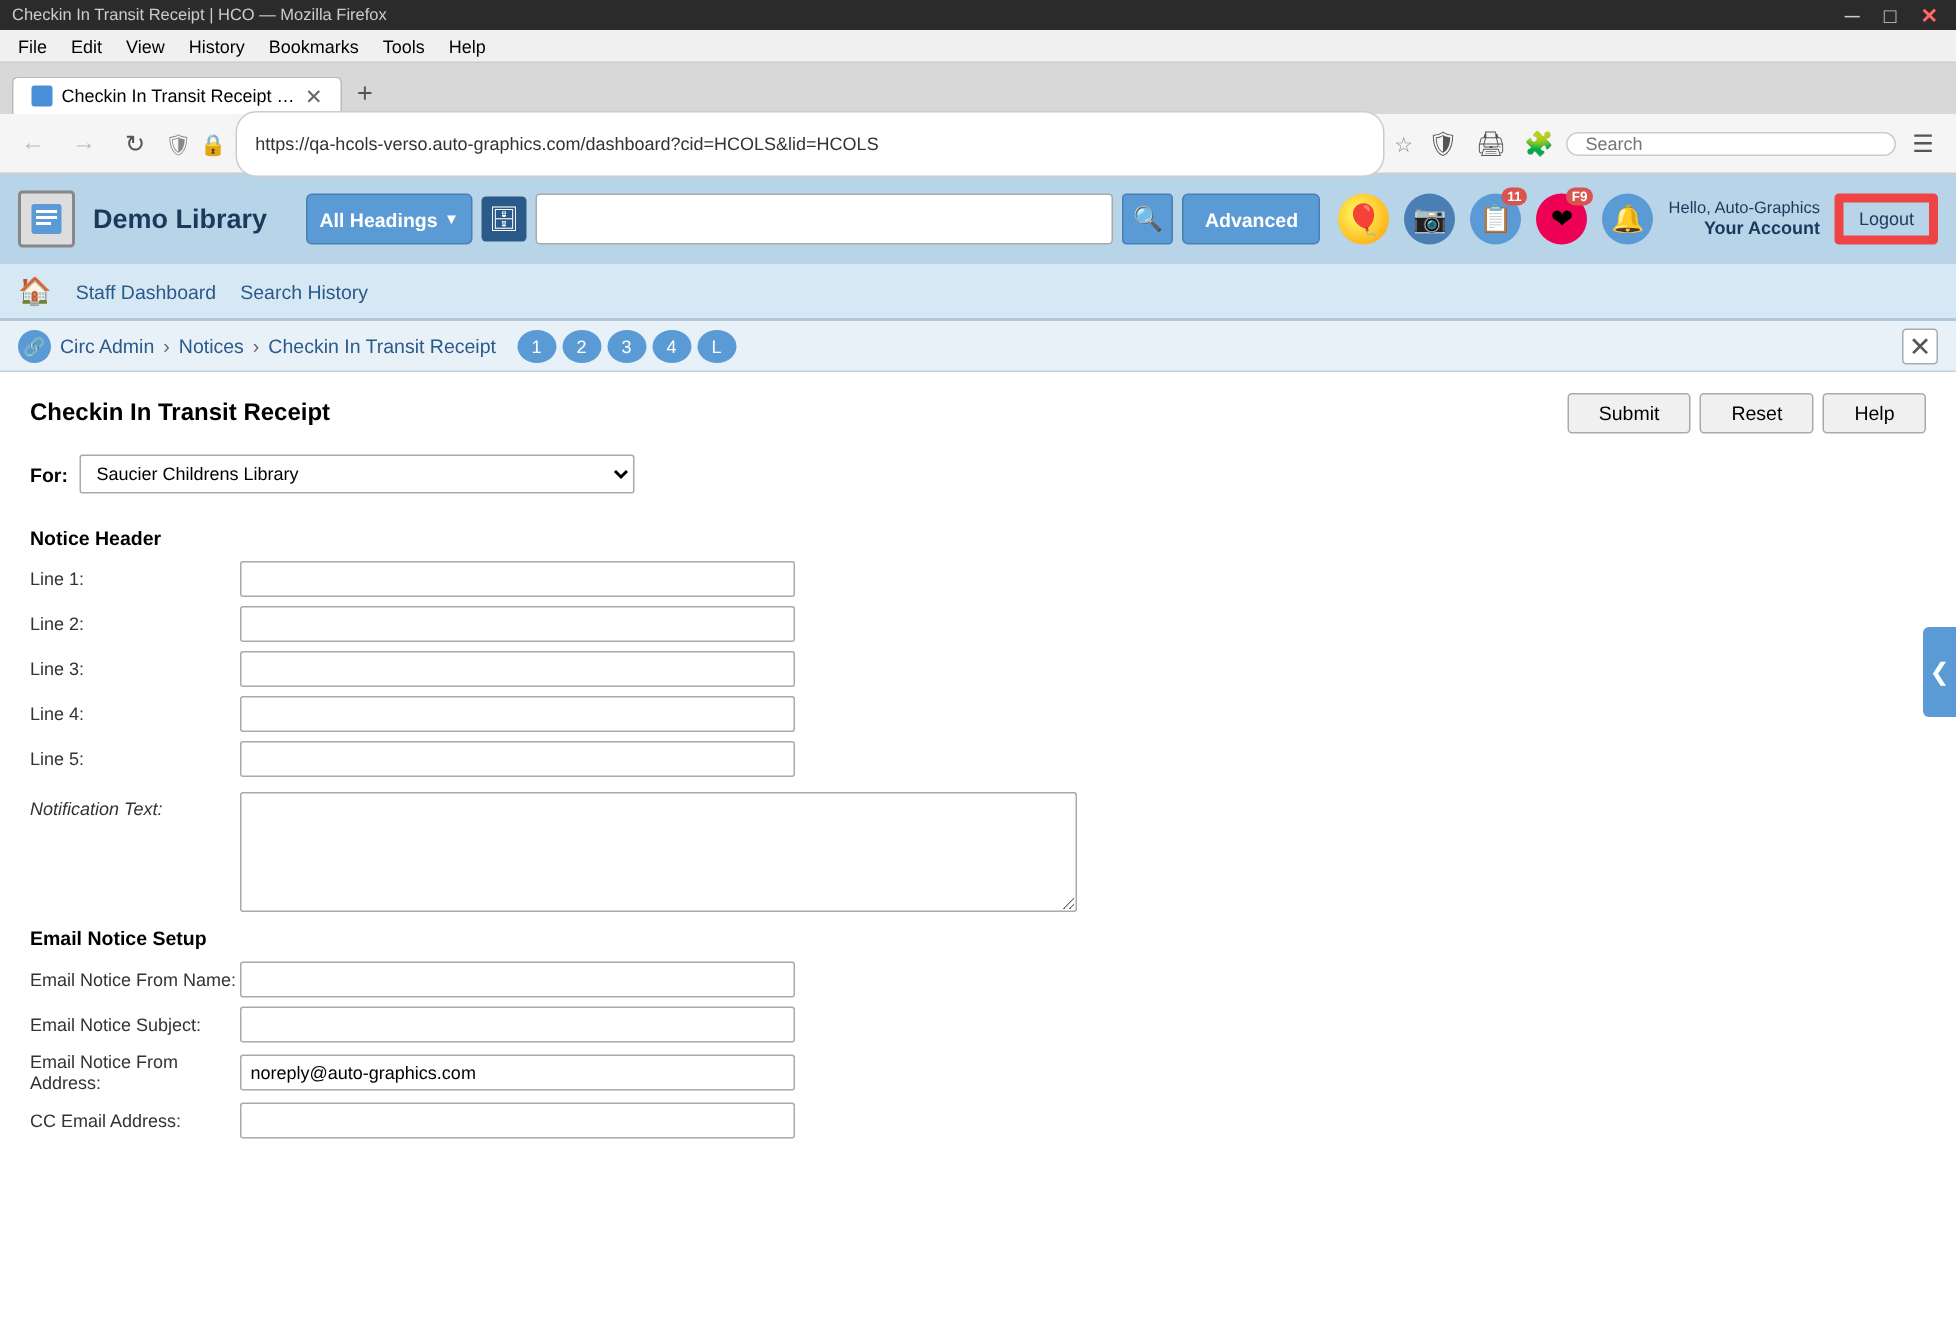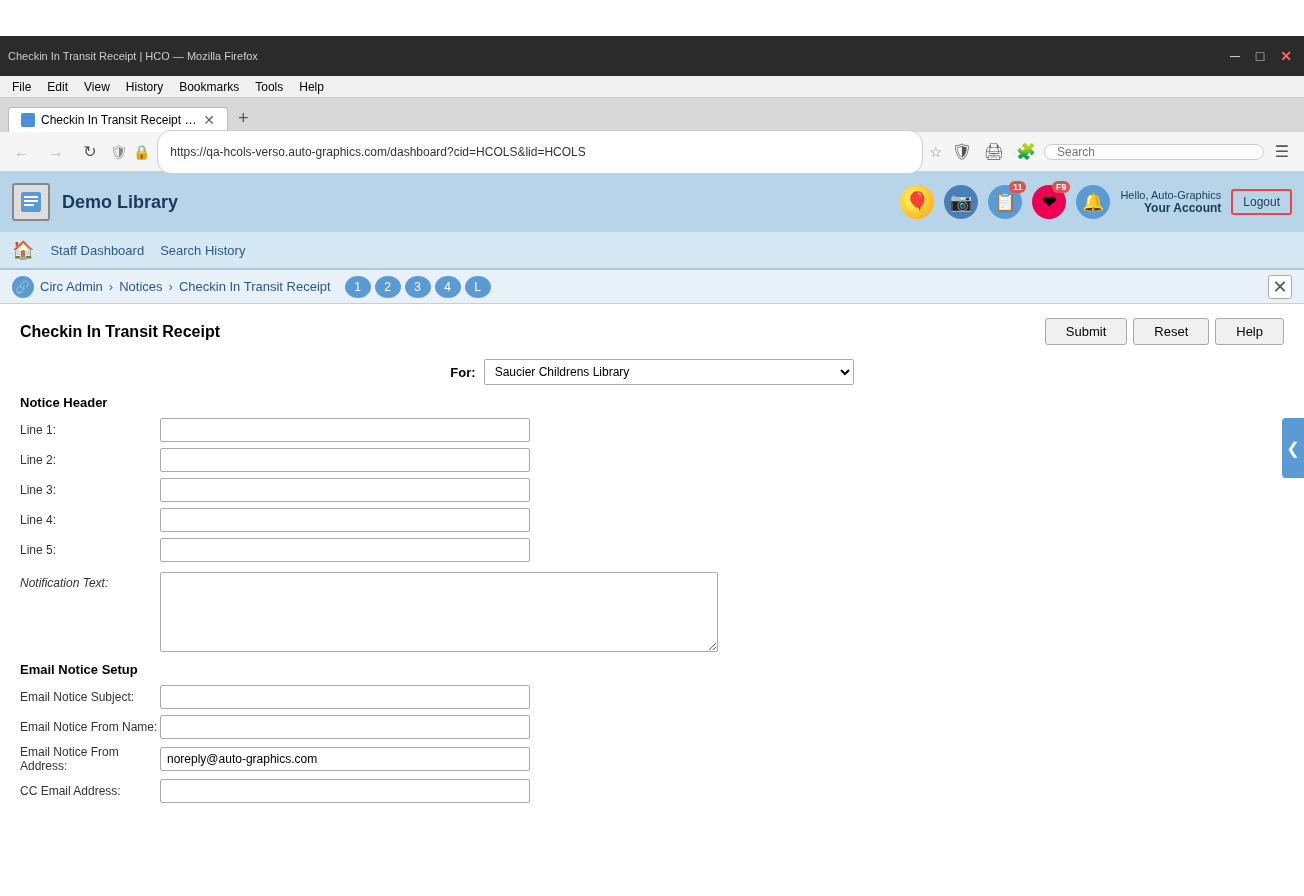--- a/index.html
+++ b/index.html
@@ -1,26 +1,25 @@
 <!DOCTYPE html>
 <html><head>
   <meta charset="utf-8">
   <style>
     * { margin: 0; padding: 0; box-sizing: border-box; }
     body { font-family: Arial, sans-serif; font-size: 13px; background: #fff; overflow: hidden; }
 
     
     .browser-titlebar {
       background: #2b2b2b;
-      height: 40px;
+      height: 20px;
       display: flex;
       align-items: center;
       padding: 0 8px;
       gap: 8px;
-      margin-top: 36px;
     }
     .browser-titlebar span { color: #ccc; font-size: 11px; }
     .browser-menu-bar {
       background: #f0f0f0;
       height: 22px;
       display: flex;
       align-items: center;
       padding: 0 4px;
       border-bottom: 1px solid #ccc;
     }
@@ -271,21 +270,21 @@
       display: flex;
       flex-direction: column;
       align-items: flex-end;
       font-size: 12px;
       color: #1a3a5c;
     }
     .account-area .hello { font-size: 11px; }
     .account-area .your-account { font-weight: bold; cursor: pointer; color: #1a3a5c; }
     .logout-btn {
       background: none;
-      border: 2px solid #ef4444;
+      border: 6px solid #ef4444;
       border-radius: 3px;
       padding: 4px 10px;
       cursor: pointer;
       font-size: 12px;
       color: #1a3a5c;
     }
 
     
     .app-navbar {
       background: #d6e8f4;
@@ -430,22 +429,21 @@
       height: 80px;
       border: 1px solid #aaa;
       border-radius: 2px;
       padding: 4px 6px;
       font-size: 12px;
       resize: both;
     }
     .for-row {
       display: flex;
       align-items: center;
-      margin-bottom: 10px;
-      justify-content: center;
+      margin-bottom: 22px;
     }
     .for-label {
       font-size: 13px;
       font-weight: bold;
       margin-right: 8px;
     }
 
     
     .side-collapse {
       position: fixed;
@@ -516,20 +514,35 @@
   <div class="app-logo-icon">
     <svg width="24" height="24" viewBox="0 0 24 24" fill="none">
       <rect x="2" y="2" width="20" height="20" rx="2" fill="#5b9bd5"></rect>
       <rect x="5" y="6" width="14" height="2" fill="#fff"></rect>
       <rect x="5" y="10" width="14" height="2" fill="#fff"></rect>
       <rect x="5" y="14" width="10" height="2" fill="#fff"></rect>
     </svg>
   </div>
   <div class="app-logo-text">Demo Library</div>
 
+  <div class="search-area">
+    <div class="headings-dropdown">
+      <select>
+        <option>All Headings</option>
+        <option>Author</option>
+        <option>Title</option>
+        <option>Subject</option>
+      </select>
+      <span class="dd-arrow">▼</span>
+    </div>
+    <div class="db-icon">🗄</div>
+    <input class="search-input-main" type="text" style="">
+    <button class="search-btn-main">🔍</button>
+    <button class="advanced-btn">Advanced</button>
+  </div>
 
   <div class="header-icons">
     <div class="hdr-icon">
       <div class="icon-circle balloon-icon">🎈</div>
     </div>
     <div class="hdr-icon badge-icon">
       <div class="icon-circle camera-icon" style="background:#4a7fb5; font-size:18px;">📷</div>
     </div>
     <div class="hdr-icon badge-icon" style="position:relative;">
       <span class="badge-count">11</span>
@@ -618,25 +631,25 @@
   <div class="form-section">
     <div class="form-row" style="align-items:flex-start;">
       <label class="form-label" style="padding-top:4px;font-style:italic;">Notification Text:</label>
       <textarea class="form-textarea" style=""></textarea>
     </div>
   </div>
 
   <div class="form-section">
     <div class="form-section-title">Email Notice Setup</div>
     <div class="form-row">
+      <label class="form-label">Email Notice From Name:</label>
+      <input class="form-input" type="text" style="">
+    </div>
+    <div class="form-row">
       <label class="form-label">Email Notice Subject:</label>
-      <input class="form-input" type="text" style="">
-    </div>
-    <div class="form-row">
-      <label class="form-label">Email Notice From Name:</label>
       <input class="form-input" type="text" style="">
     </div>
     <div class="form-row">
       <label class="form-label">Email Notice From Address:</label>
       <input class="form-input" type="text" value="noreply@auto-graphics.com" style="">
     </div>
     <div class="form-row">
       <label class="form-label">CC Email Address:</label>
       <input class="form-input" type="text" style="">
     </div>

